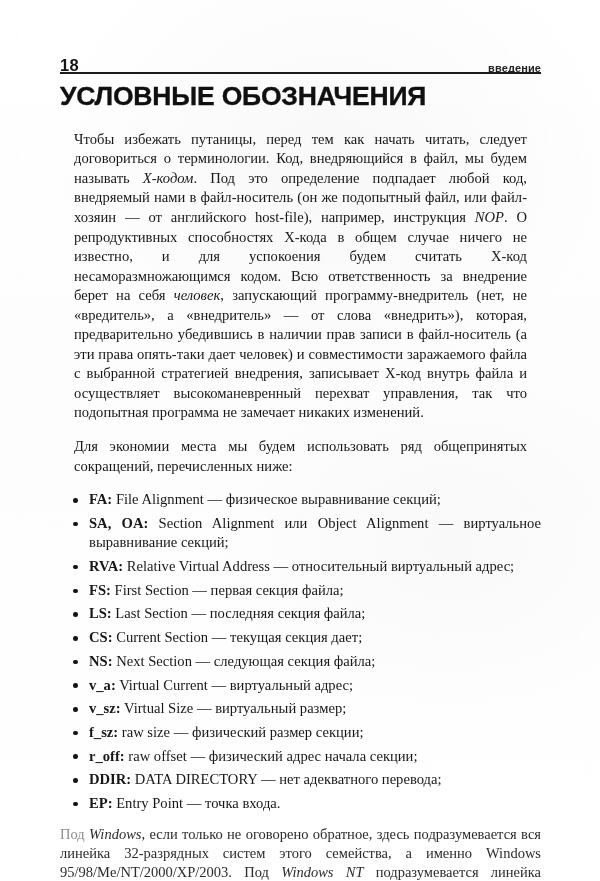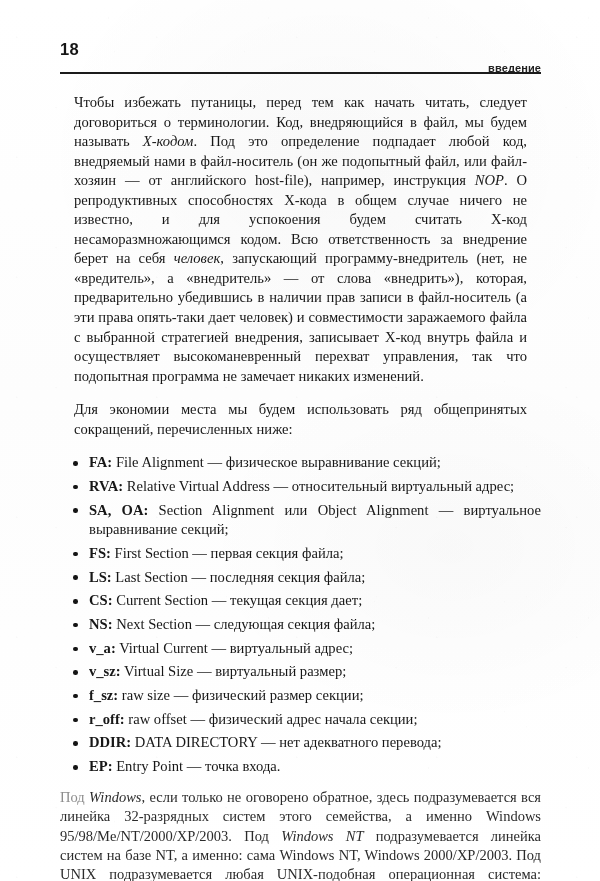--- a/index.html
+++ b/index.html
@@ -42,21 +42,21 @@
     align-items: flex-end;
     justify-content: space-between;
     font-family: "Liberation Sans", sans-serif;
   }
   .folio {
     font-size: 16.5px;
     font-weight: bold;
     color: #151515;
     letter-spacing: 0.2px;
     line-height: 1;
-    padding-bottom: 17px;
+    padding-bottom: 1px;
   }
   .runhead-title {
     font-size: 11px;
     font-weight: bold;
     color: #222222;
     letter-spacing: 0.1px;
     line-height: 1;
   }
   .rule {
     position: absolute;
@@ -160,29 +160,30 @@
 
 <div class="page">
   <div class="content">
 
     <div class="runhead">
       <span class="folio">18</span>
       <span class="runhead-title">введение</span>
       <div class="rule"></div>
     </div>
 
+    <h1 class="chapter-title">УСЛОВНЫЕ ОБОЗНАЧЕНИЯ</h1>
 
     <p class="body first"><span>Чтобы избежать путаницы, перед тем как начать читать, следует договориться о терминологии. Код, внедряющийся в файл, мы будем называть </span><span class="ital">Х-кодом</span><span>. Под это определение подпадает любой код, внедряемый нами в файл-носитель (он же подопытный файл, или файл-хозяин — от английского host-file), например, инструкция </span><span class="ital">NOP</span><span>. О репродуктивных способностях Х-кода в общем случае ничего не известно, и для успокоения будем считать Х-код несаморазмножающимся кодом. Всю ответственность за внедрение берет на себя </span><span class="ital">человек</span><span>, запускающий программу-внедритель (нет, не «вредитель», а «внедритель» — от слова «внедрить»), которая, предварительно убедившись в наличии прав записи в файл-носитель (а эти права опять-таки дает человек) и совместимости заражаемого файла с выбранной стратегией внедрения, записывает Х-код внутрь файла и осуществляет высокоманевренный перехват управления, так что подопытная программа не замечает никаких изменений.</span></p>
 
     <p class="body follow">Для экономии места мы будем использовать ряд общепринятых сокращений, перечисленных ниже:</p>
 
     <ul class="abbr">
       <li><span class="dot"></span><span class="term">FA:</span><span> File Alignment — физическое выравнивание секций;</span></li>
+      <li><span class="dot"></span><span class="term">SA, OA:</span><span> Section Alignment или Object Alignment — виртуальное выравнивание секций;</span></li>
       <li><span class="dot"></span><span class="term">RVA:</span><span> Relative Virtual Address — относительный виртуальный адрес;</span></li>
-      <li><span class="dot"></span><span class="term">SA, OA:</span><span> Section Alignment или Object Alignment — виртуальное выравнивание секций;</span></li>
       <li><span class="dot"></span><span class="term">FS:</span><span> First Section — первая секция файла;</span></li>
       <li><span class="dot"></span><span class="term">LS:</span><span> Last Section — последняя секция файла;</span></li>
       <li><span class="dot"></span><span class="term">CS:</span><span> Current Section — текущая секция дает;</span></li>
       <li><span class="dot"></span><span class="term">NS:</span><span> Next Section — следующая секция файла;</span></li>
       <li><span class="dot"></span><span class="term">v_a:</span><span> Virtual Current — виртуальный адрес;</span></li>
       <li><span class="dot"></span><span class="term">v_sz:</span><span> Virtual Size — виртуальный размер;</span></li>
       <li><span class="dot"></span><span class="term">f_sz:</span><span> raw size — физический размер секции;</span></li>
       <li><span class="dot"></span><span class="term">r_off:</span><span> raw offset — физический адрес начала секции;</span></li>
       <li><span class="dot"></span><span class="term">DDIR:</span><span> DATA DIRECTORY — нет адекватного перевода;</span></li>
       <li><span class="dot"></span><span class="term">EP:</span><span> Entry Point — точка входа.</span></li>

